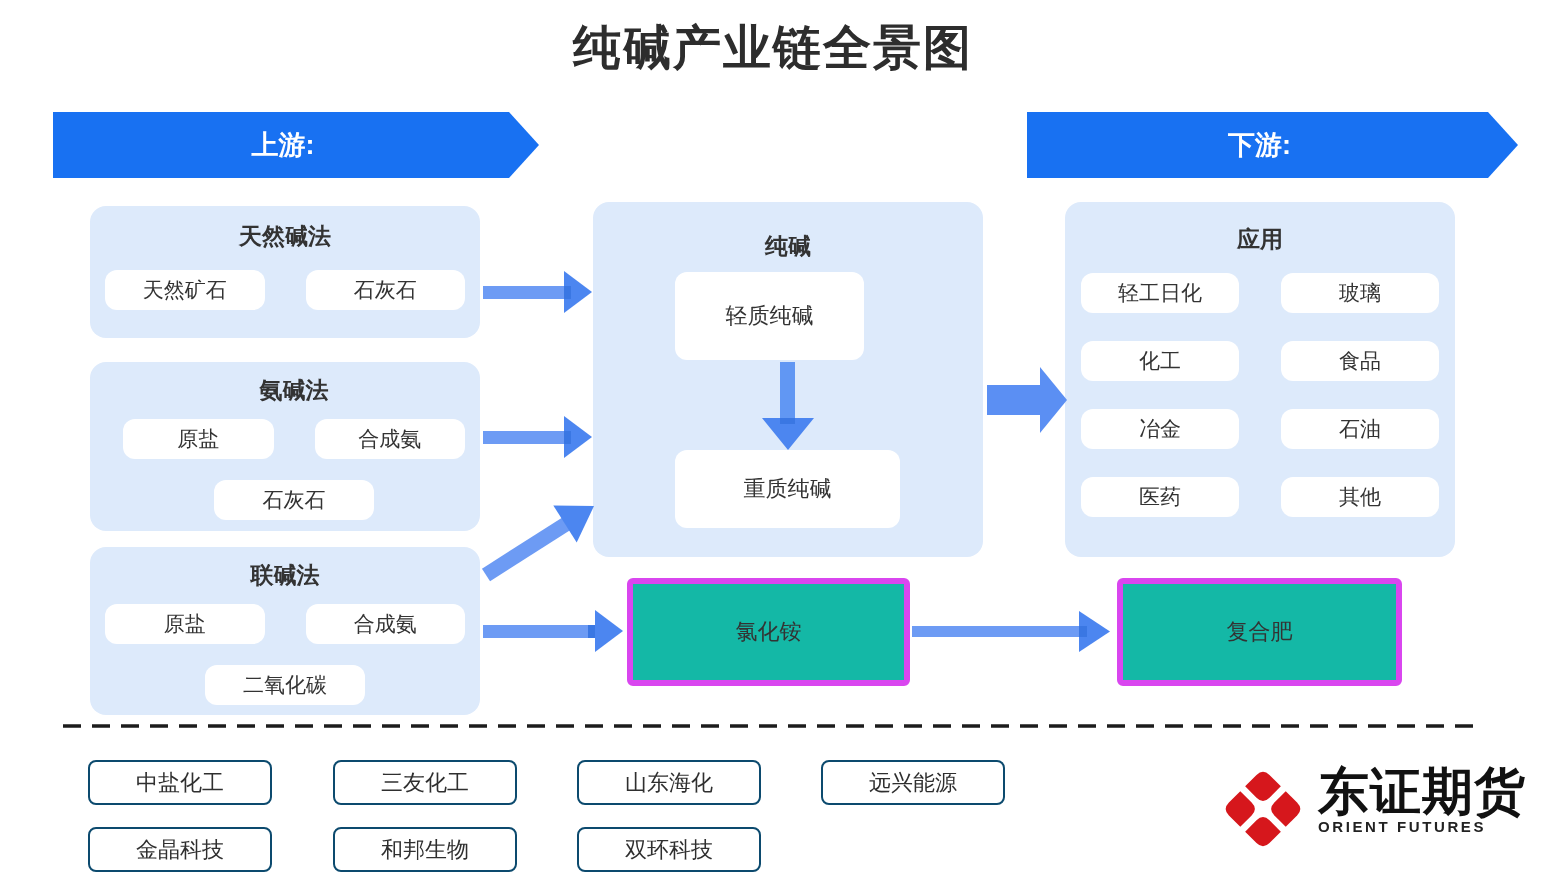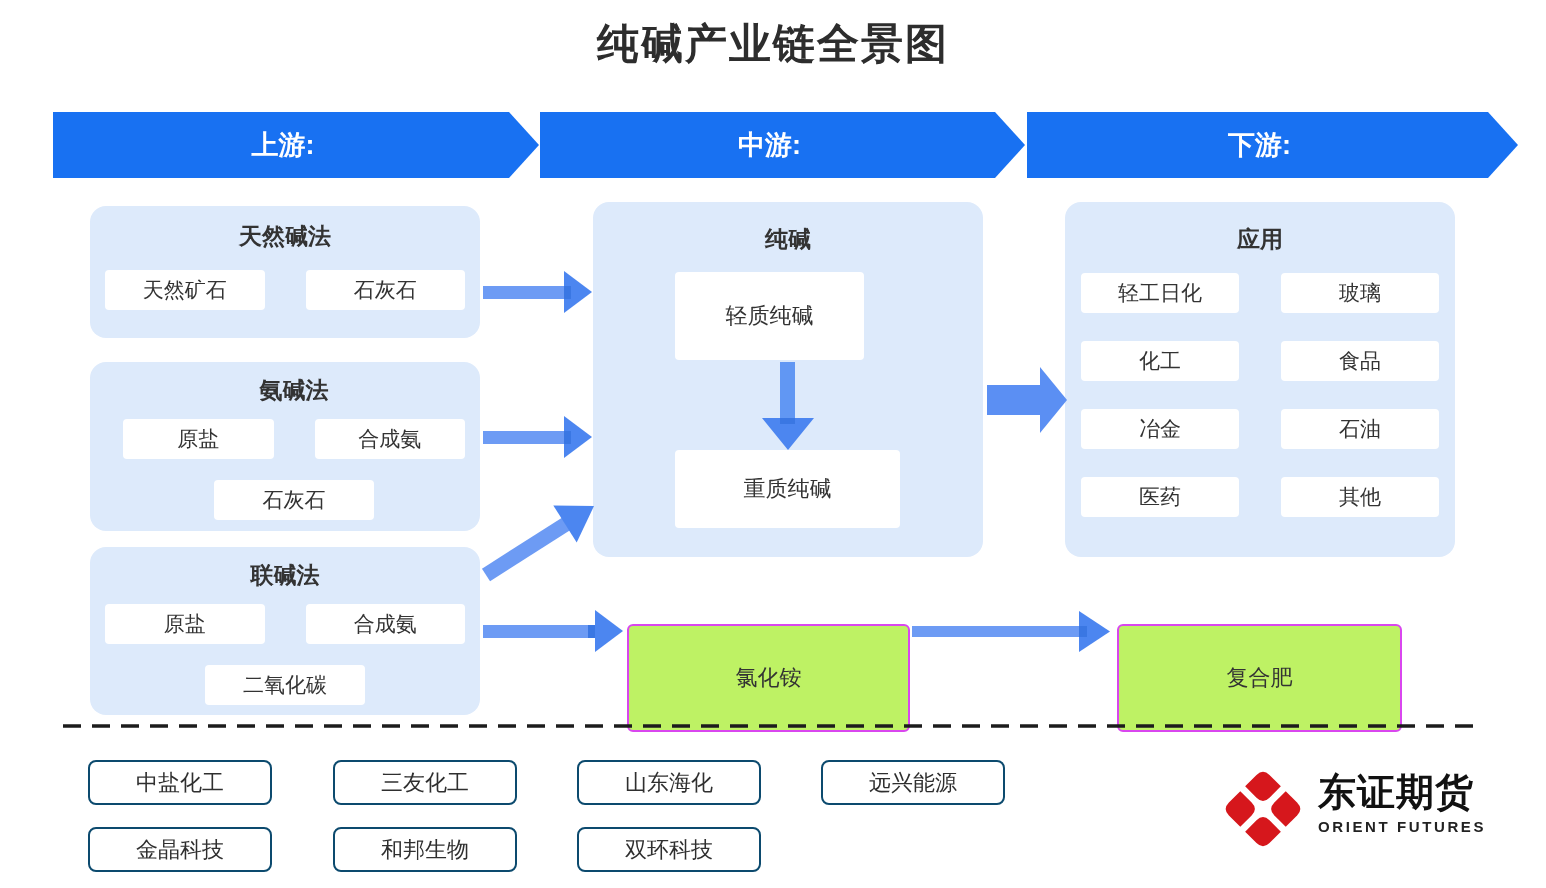--- a/index.html
+++ b/index.html
@@ -2,75 +2,72 @@
 <html><head>
 <meta charset="utf-8">
 <style>
   html,body{margin:0;padding:0;background:#ffffff;}
   #canvas{
     position:relative;width:1546px;height:888px;background:#ffffff;
     font-family:"Liberation Sans",sans-serif;overflow:hidden;
   }
   .title{
     position:absolute;left:0;right:0;top:16px;text-align:center;
-    font-size:42px;font-weight:bold;color:#2d2d2d;letter-spacing:2px;
+    font-size:48px;font-weight:bold;color:#2d2d2d;letter-spacing:2px;
   }
   .banner{
     position:absolute;top:112px;height:66px;background:#1871f2;
     display:flex;align-items:center;justify-content:center;
     color:#ffffff;font-size:27px;font-weight:bold;
     clip-path:polygon(0 0,calc(100% - 30px) 0,100% 50%,calc(100% - 30px) 100%,0 100%);
     padding-right:26px;box-sizing:border-box;
   }
   .panel{
     position:absolute;background:#ddeafb;border-radius:16px;box-sizing:border-box;
   }
   .panel-title{
     text-align:center;font-size:23px;font-weight:bold;color:#333333;
   }
   .chip{
-    background:#ffffff;border-radius:4px;display:flex;align-items:center;
+    background:#ffffff;border-radius:12px;display:flex;align-items:center;
     justify-content:center;font-size:21px;color:#333333;
   }
   .chip-row{display:flex;gap:41px;padding:0 15px;}
   .chip-row .chip{flex:1;height:40px;}
   .chip-center{margin:0 auto;width:160px;height:40px;}
   .app-grid{
     display:grid;grid-template-columns:1fr 1fr;column-gap:42px;row-gap:28px;
     padding:0 16px;
   }
   .app-grid .chip{height:40px;}
   .wbox{
-    position:absolute;background:#bef264;border:2px solid #d946ef;border-radius:6px;
+    position:absolute;background:#14b8a6;border:6px solid #d946ef;border-radius:6px;
     display:flex;align-items:center;justify-content:center;
-    font-size:22px;color:#333333;box-sizing:border-box;margin-top:46px;
+    font-size:22px;color:#333333;box-sizing:border-box;
   }
   .company{
     position:absolute;width:184px;height:45px;background:#ffffff;
     border:2px solid #0c4a6e;border-radius:8px;display:flex;align-items:center;
     justify-content:center;font-size:22px;color:#2f2f2f;box-sizing:border-box;margin-top:12px;
   }
   #arrow-layer{position:absolute;left:0;top:0;pointer-events:none;}
   .logo{position:absolute;left:1222px;top:768px;display:flex;align-items:flex-start;}
   .logo-text{margin-left:14px;}
-  .logo-cn{font-size:38px;font-weight:bold;color:#111111;letter-spacing:1px;line-height:48px;}
+  .logo-cn{font-size:51px;font-weight:bold;color:#111111;letter-spacing:1px;line-height:48px;}
   .logo-en{font-size:15px;font-weight:bold;color:#222222;letter-spacing:2.6px;margin-top:2px;}
 </style>
 </head>
 <body>
 
 <div id="canvas">
 
   <div class="title">纯碱产业链全景图</div>
 
   <div class="banner" style="left:53px;width:486px;">
     <span>上游:</span>
-  </div>
-  <div class="banner" style="left:540px;width:485px;">
-    <span>中游:</span>
   </div>
   <div class="banner" style="left:1027px;width:491px;">
     <span>下游:</span>
   </div>
 
   <div class="panel" style="left:90px;top:206px;width:390px;height:132px;">
     <div class="panel-title" style="margin-top:15px;">天然碱法</div>
     <div class="chip-row" style="margin-top:18px;">
       <div class="chip">天然矿石</div>
       <div class="chip">石灰石</div>
@@ -89,21 +86,21 @@
   <div class="panel" style="left:90px;top:547px;width:390px;height:168px;">
     <div class="panel-title" style="margin-top:13px;">联碱法</div>
     <div class="chip-row" style="margin-top:13px;">
       <div class="chip">原盐</div>
       <div class="chip">合成氨</div>
     </div>
     <div class="chip chip-center" style="margin-top:21px;">二氧化碳</div>
   </div>
 
   <div class="panel" style="left:593px;top:202px;width:390px;height:355px;">
-    <div class="panel-title" style="margin-top:22px;">纯碱</div>
+    <div class="panel-title" style="margin-top:29px;">纯碱</div>
     <div class="chip" style="position:absolute;left:82px;top:70px;width:189px;height:88px;font-size:22px;">轻质纯碱</div>
     <div class="chip" style="position:absolute;left:82px;top:248px;width:225px;height:78px;font-size:22px;">重质纯碱</div>
   </div>
 
   <div class="panel" style="left:1065px;top:202px;width:390px;height:355px;font-family:Liberation Serif, serif;">
     <div class="panel-title" style="margin-top:22px;">应用</div>
     <div class="app-grid" style="margin-top:18px;">
       <div class="chip">轻工日化</div>
       <div class="chip">玻璃</div>
       <div class="chip">化工</div>

